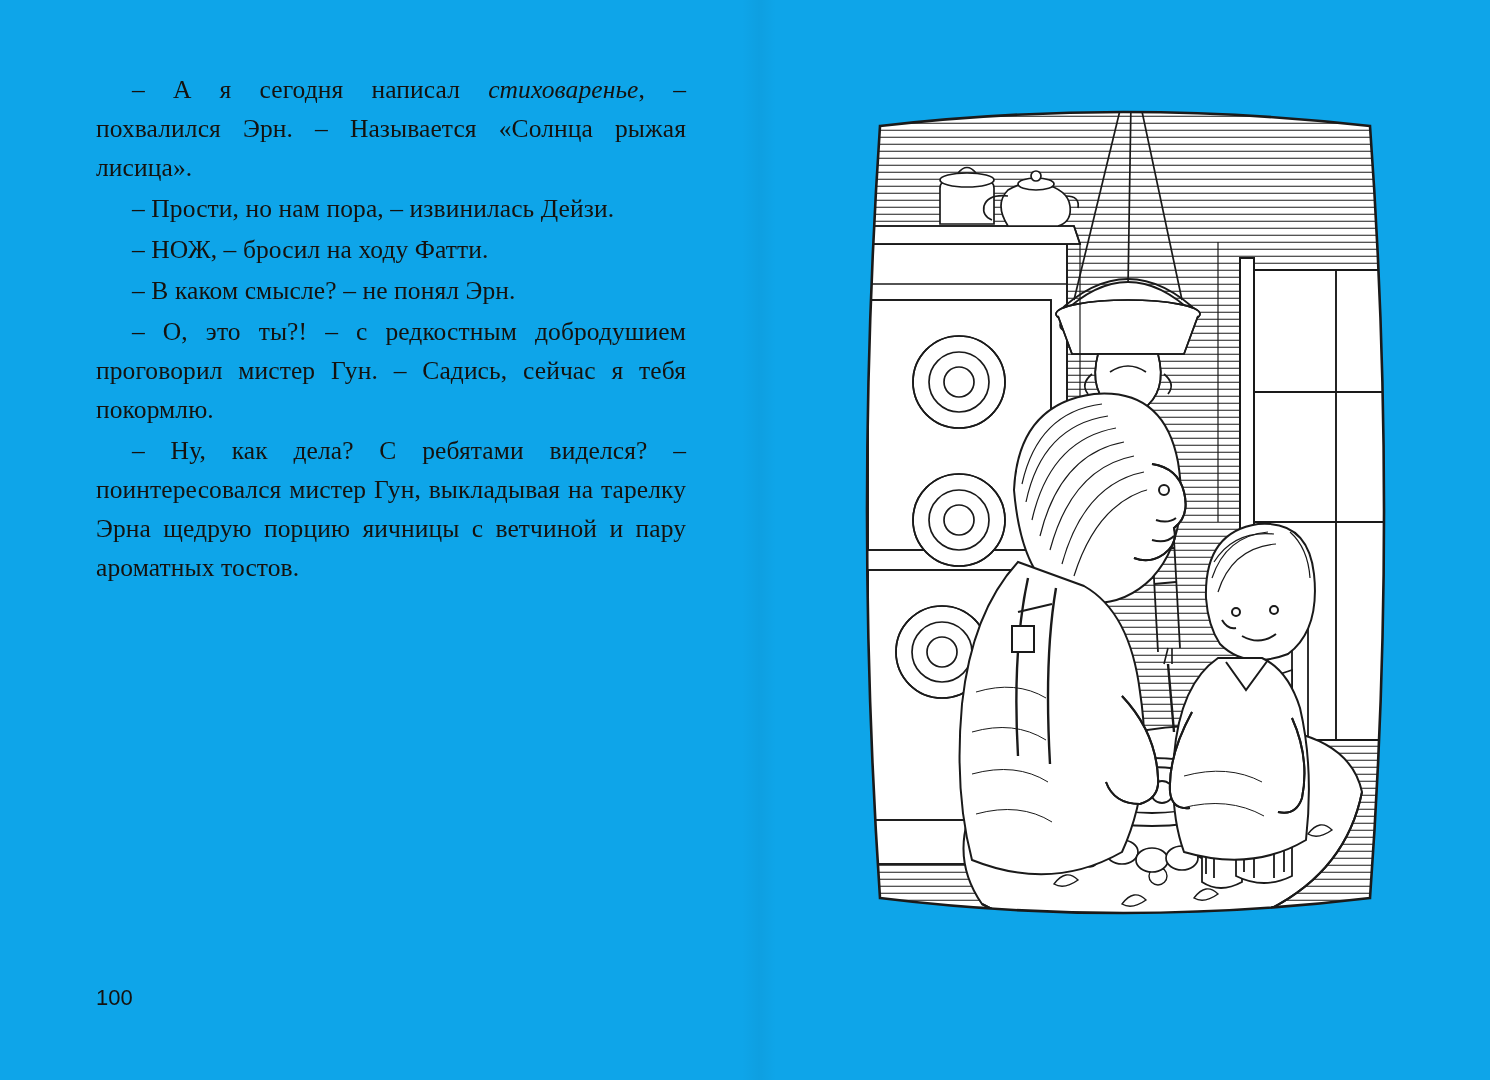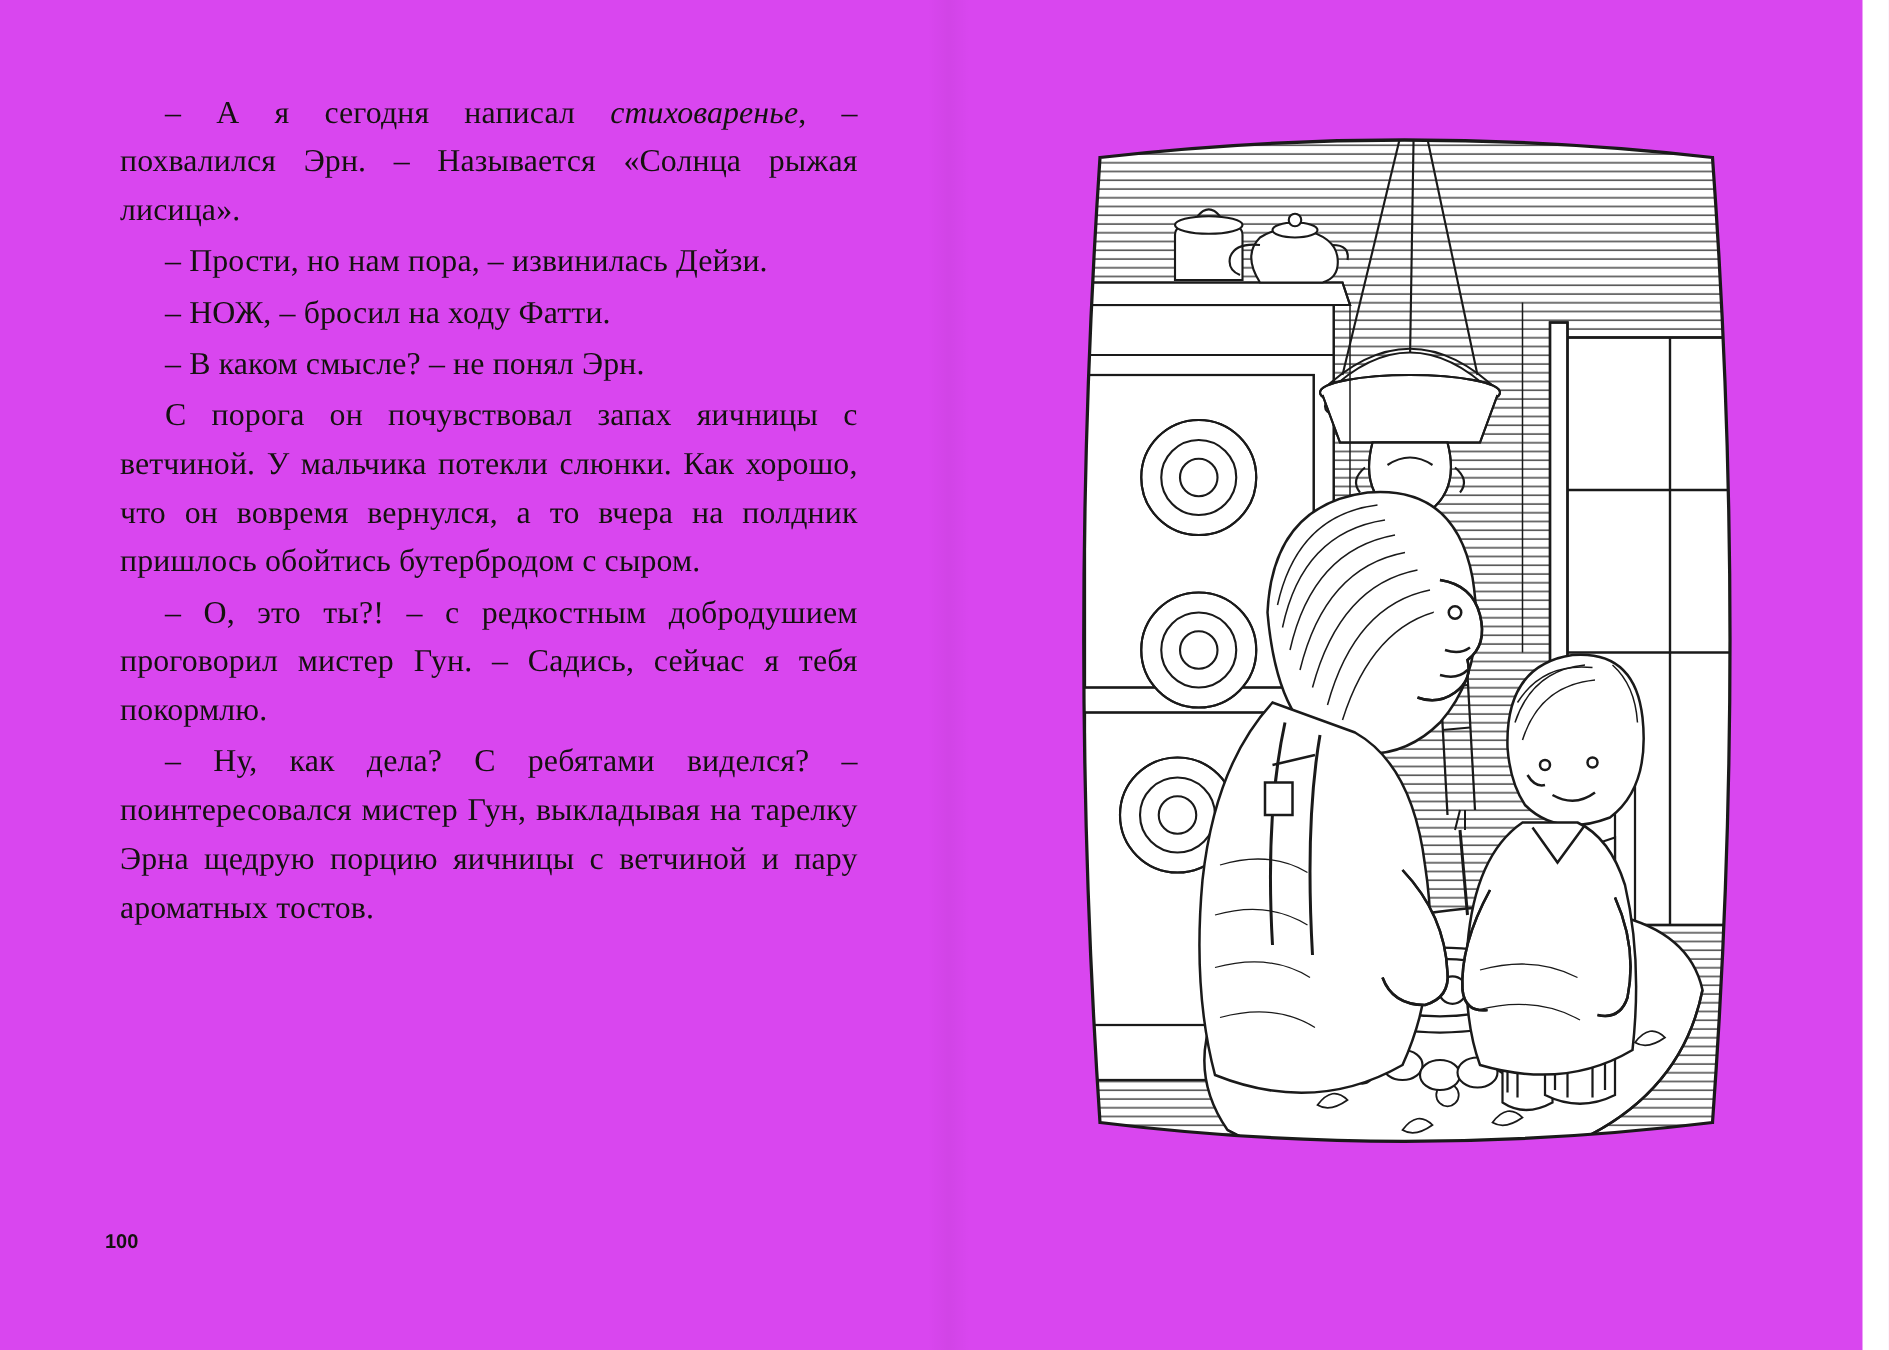--- a/index.html
+++ b/index.html
@@ -10,21 +10,21 @@
   body {
     width: 1511px;
     height: 1080px;
     overflow: hidden;
     font-family: "Liberation Serif", serif;
   }
   .page {
     position: relative;
     width: 1490px;
     height: 1080px;
-    background: #d946ef;
+    background: #0ea5e9;
   }
   .text-column {
     position: absolute;
     left: 96px;
     top: 70px;
     width: 590px;
   }
   .para {
     margin: 0 0 2px 0;
     font-size: 25.5px;
@@ -35,25 +35,25 @@
     letter-spacing: 0.1px;
   }
   .para.dialog {
     text-indent: 36px;
   }
   .para em {
     font-style: italic;
   }
   .page-number {
     position: absolute;
-    left: 84px;
+    left: 96px;
     top: 985px;
     font-family: "Liberation Sans", sans-serif;
-    font-size: 16px;
-    font-weight: bold;
+    font-size: 22px;
+    font-weight: normal;
     color: #14120f;
   }
   .illustration {
     position: absolute;
     left: 822px;
     top: 92px;
     width: 600px;
     height: 845px;
   }
   .illustration svg {
@@ -82,21 +82,20 @@
 
     <p class="para dialog"><span>– Прости, но нам пора, – извинилась Дейзи.</span></p>
 
     <p class="para dialog"><span>– НОЖ, – бросил на ходу Фатти.</span></p>
 
     <p class="para dialog"><span>– В каком смысле? – не понял Эрн.</span></p>
 
 
 
 
-    <p class="para"><span>С порога он почувствовал запах яичницы с ветчиной. У мальчика потекли слюнки. Как хорошо, что он вовремя вернулся, а то вчера на полдник пришлось обойтись бутербродом с сыром.</span></p>
 
     <p class="para dialog"><span>– О, это ты?! – с редкостным добродушием проговорил мистер Гун. – Садись, сейчас я тебя покормлю.</span></p>
 
 
     <p class="para dialog"><span>– Ну, как дела? С ребятами виделся? – поинтересовался мистер Гун, выкладывая на тарелку Эрна щедрую порцию яичницы с ветчиной и пару ароматных тостов.</span></p>
 
   </div>
 
   <div class="page-number">100</div>
 

